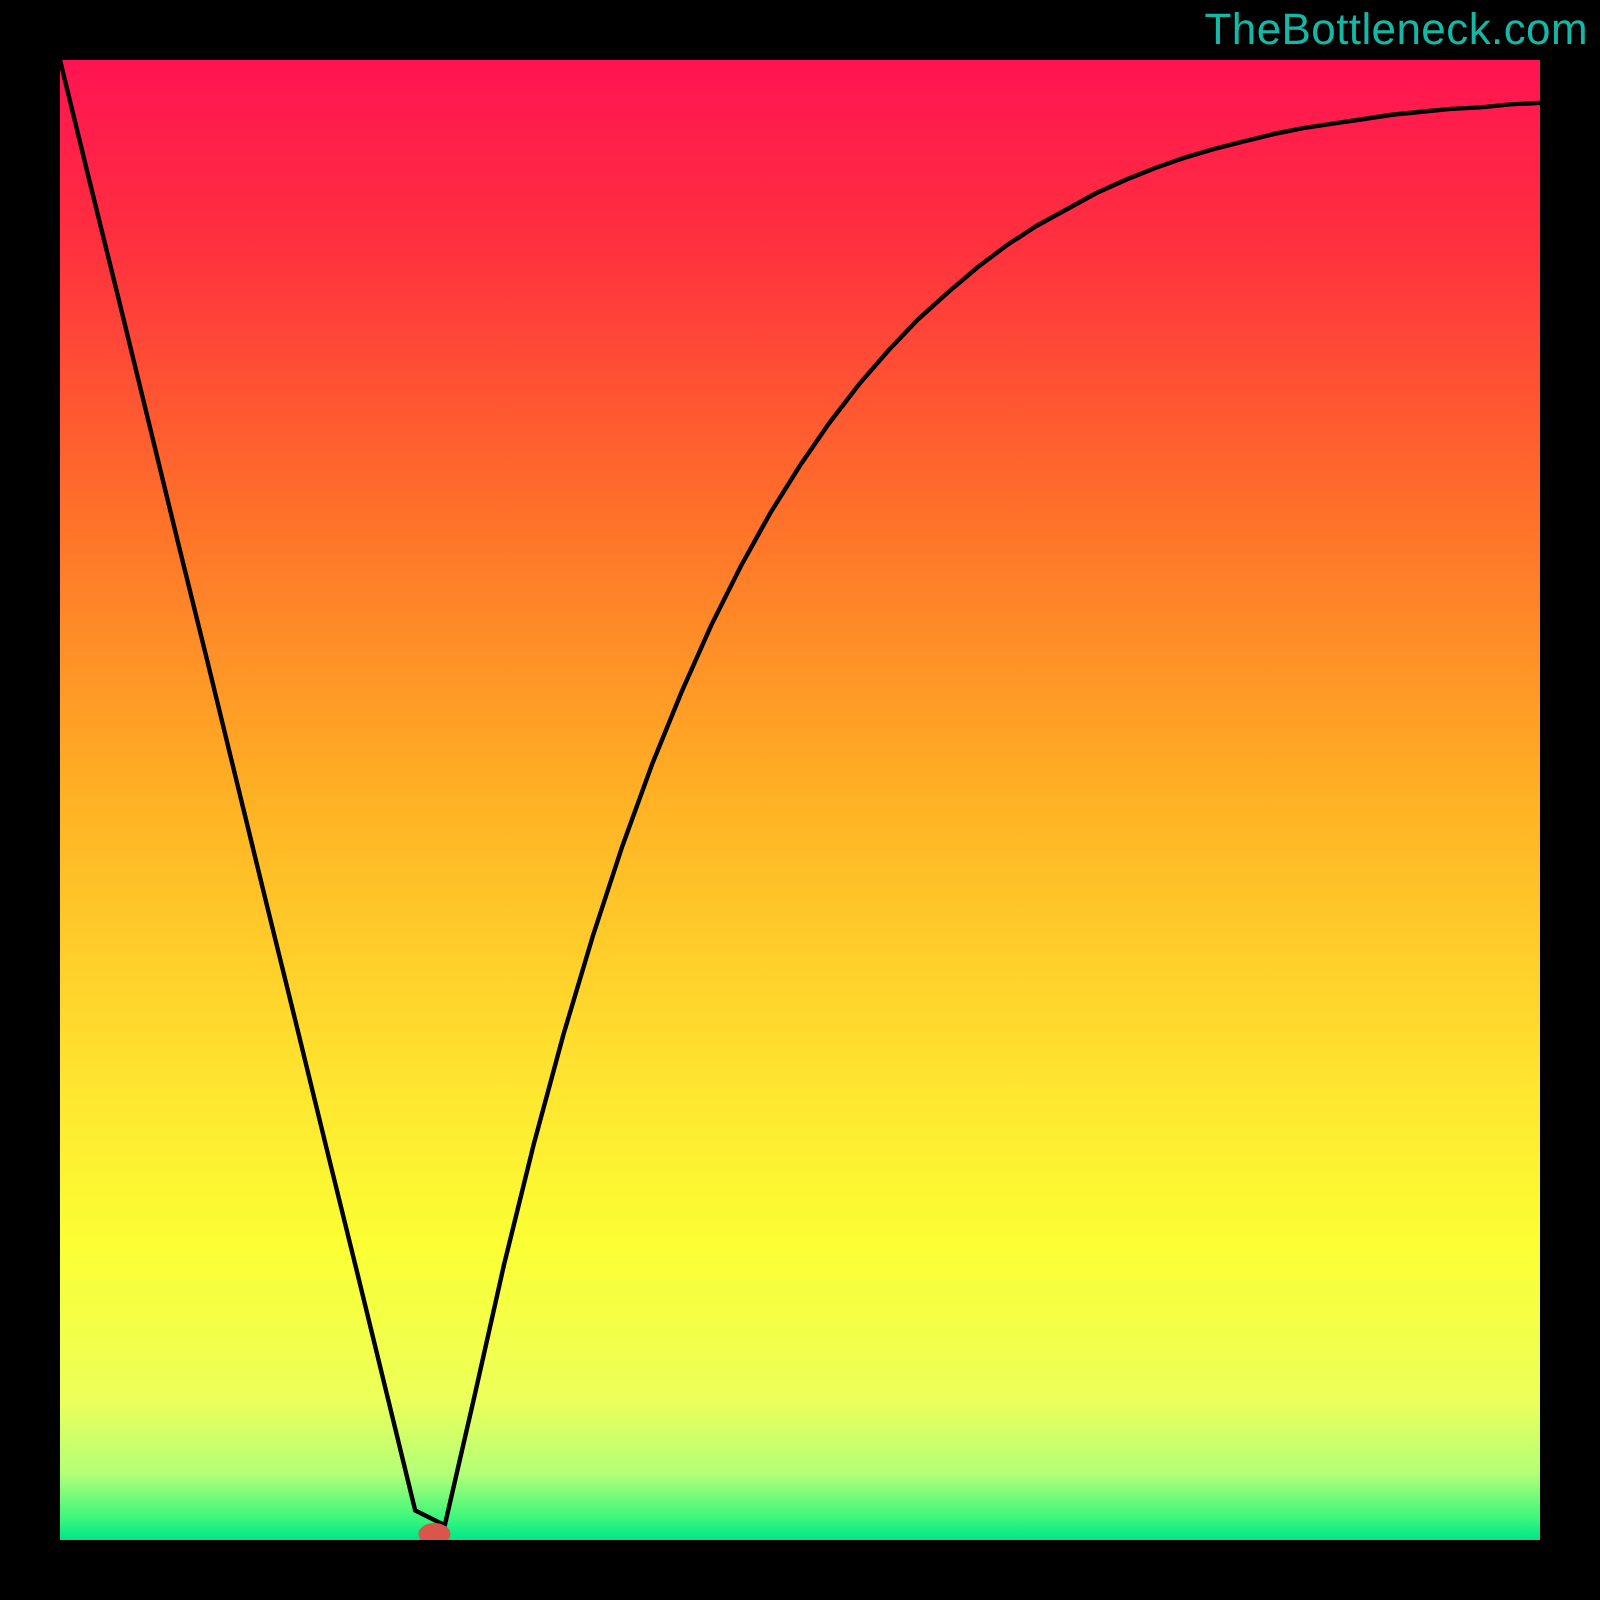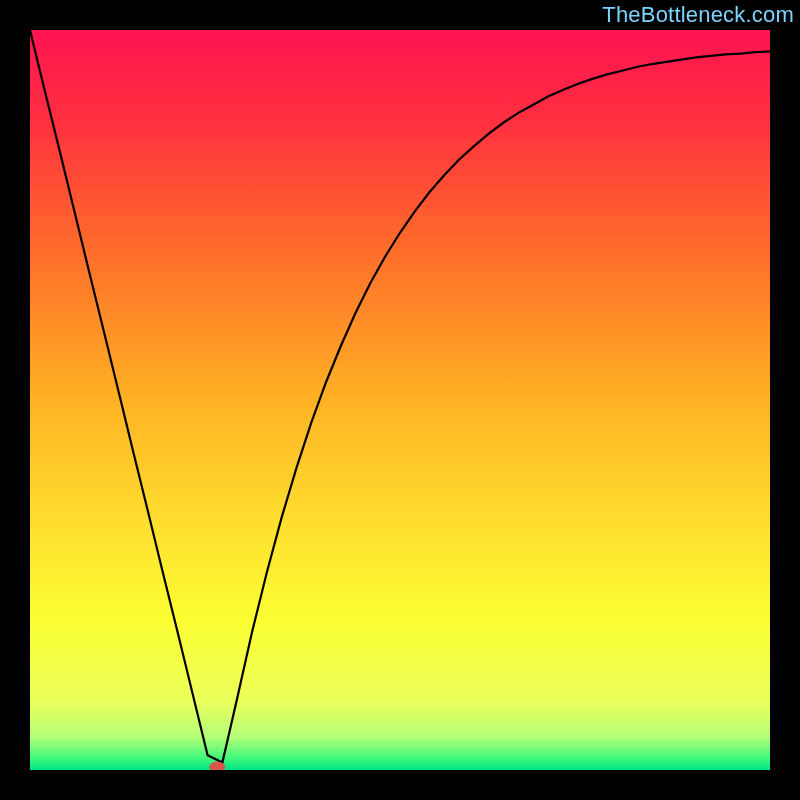--- a/index.html
+++ b/index.html
@@ -14,21 +14,21 @@
   .frame {
     position: relative;
     width: 800px;
     height: 800px;
     background: #000;
   }
   .watermark {
     position: absolute;
     top: 2px;
     right: 6px;
-    color: #7dd3fc;
+    color: #14b8a6;
     font-size: 22px;
     letter-spacing: 0.2px;
     z-index: 10;
     font-weight: 400;
   }
   .plot {
     position: absolute;
     left: 30px;
     top: 30px;
     width: 740px;

